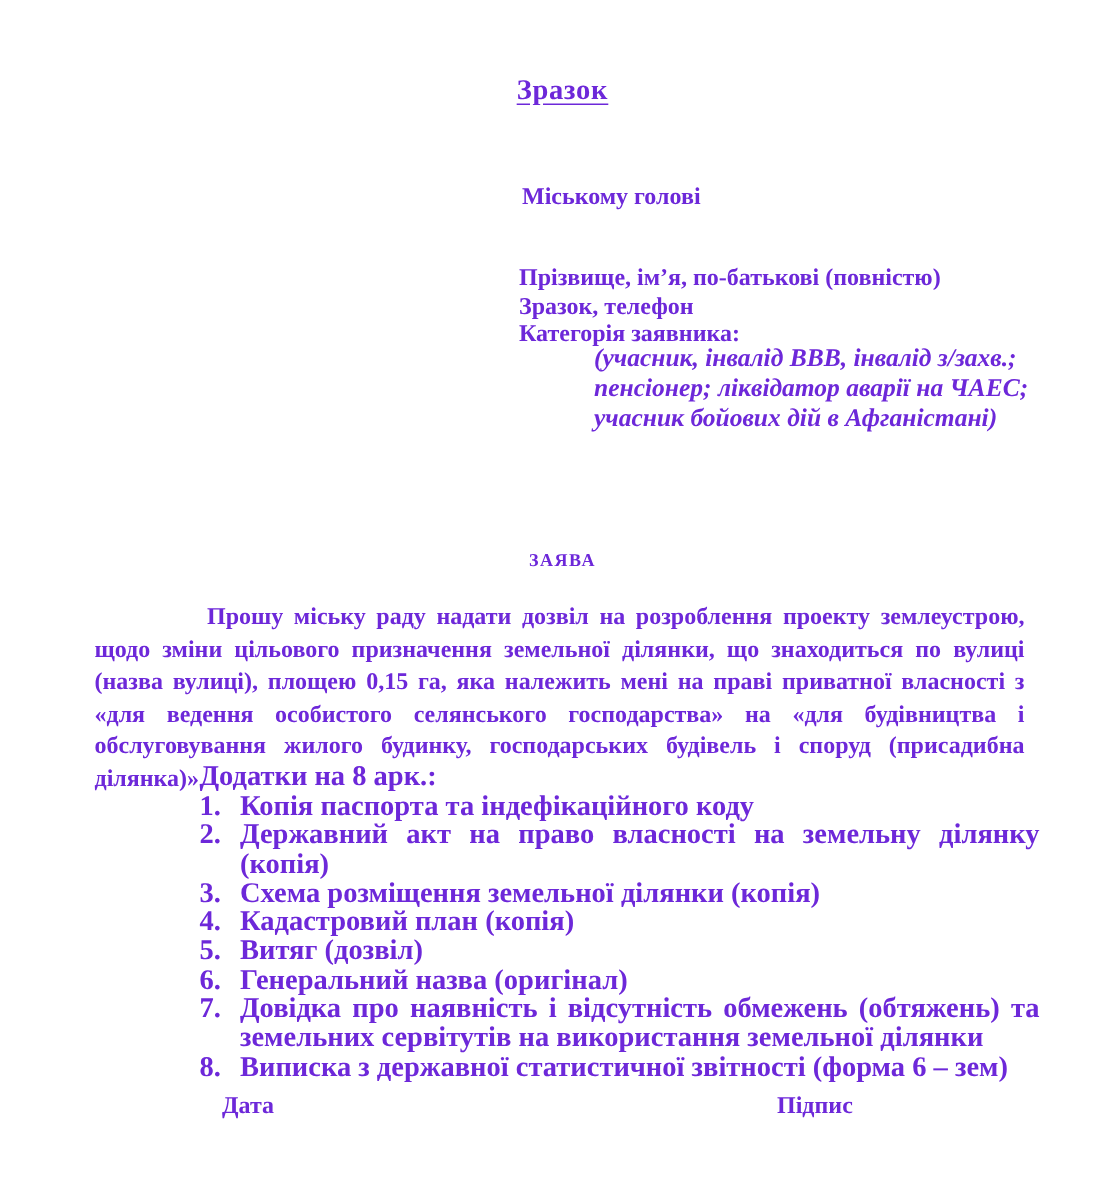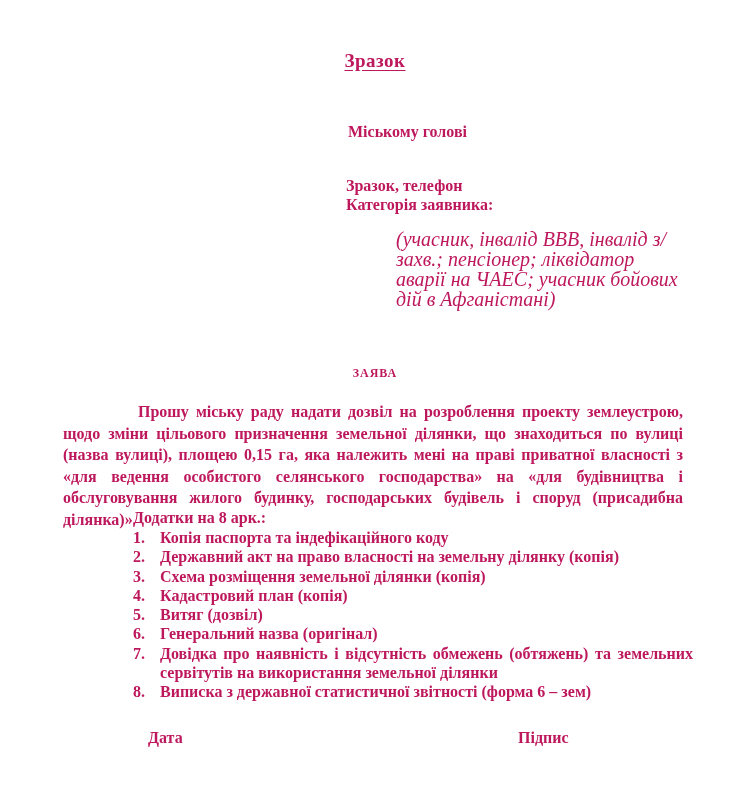--- a/index.html
+++ b/index.html
@@ -6,21 +6,21 @@
     margin: 0;
     padding: 0;
     background: #ffffff;
   }
   .page {
     position: relative;
     width: 730px;
     height: 800px;
     background: #ffffff;
     font-family: "Liberation Serif", "DejaVu Serif", serif;
-    color: #be185d;
+    color: #6d28d9;
     overflow: hidden;
   }
   .doc-title {
     position: absolute;
     top: 50px;
     left: 20px;
     right: 0;
     text-align: center;
     font-size: 19px;
     font-weight: bold;
@@ -42,23 +42,23 @@
     top: 177px;
     font-size: 16px;
     font-weight: bold;
     line-height: 18.5px;
   }
   .category-note {
     position: absolute;
     left: 396px;
     top: 229px;
     width: 290px;
-    font-size: 20px;
+    font-size: 17px;
     font-style: italic;
-    font-weight: normal;
+    font-weight: bold;
     line-height: 20px;
   }
   .statement-heading {
     position: absolute;
     top: 366px;
     left: 20px;
     right: 0;
     text-align: center;
     font-size: 12px;
     font-weight: bold;
@@ -73,21 +73,21 @@
     font-weight: bold;
     line-height: 21.5px;
     text-align: justify;
     text-indent: 75px;
   }
   .attachments {
     position: absolute;
     left: 133px;
     top: 508px;
     width: 560px;
-    font-size: 16px;
+    font-size: 19px;
     font-weight: bold;
   }
   .att-header {
     line-height: 19px;
     margin-bottom: 1px;
   }
   .att-item {
     display: flex;
     line-height: 19.3px;
   }
@@ -119,20 +119,21 @@
 
 <div class="page">
 
   <div class="doc-title">Зразок</div>
 
   <div class="recipient-block">
     <div>Міському голові</div>
   </div>
 
   <div class="applicant-block">
+    <div>Прізвище, ім’я, по-батькові (повністю)</div>
     <div>Зразок, телефон</div>
     <div>Категорія заявника:</div>
   </div>
 
   <div class="category-note">(учасник, інвалід ВВВ, інвалід з/захв.; пенсіонер; ліквідатор аварії на ЧАЕС; учасник бойових дій в Афганістані)</div>
 
   <div class="statement-heading">ЗАЯВА</div>
 
   <div class="body-paragraph">Прошу міську раду надати дозвіл на розроблення проекту землеустрою, щодо зміни цільового призначення земельної ділянки, що знаходиться по вулиці (назва вулиці), площею 0,15 га, яка належить мені на праві приватної власності з «для ведення особистого селянського господарства» на «для будівництва і обслуговування жилого будинку, господарських будівель і споруд (присадибна ділянка)»</div>
 

